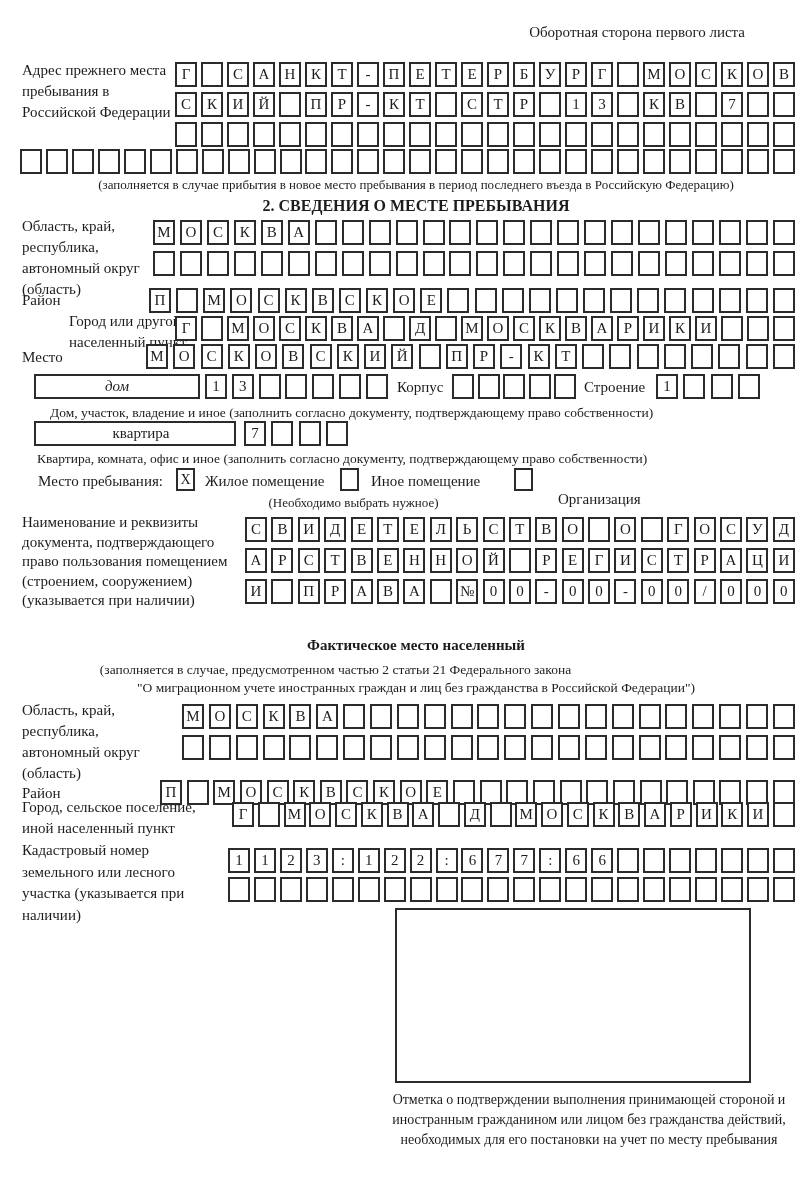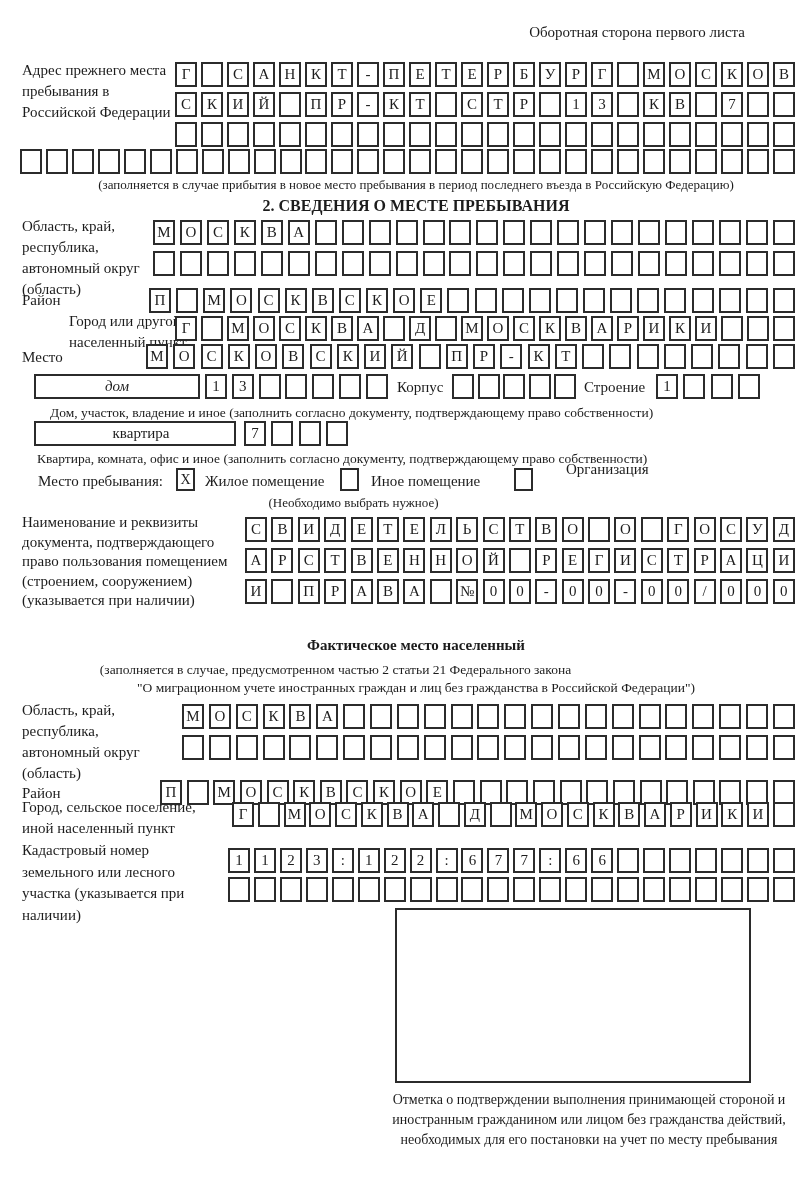--- a/index.html
+++ b/index.html
@@ -326,21 +326,21 @@
     <span>X</span>
   </div>
   <div class="abs lbl" style="left:205px;top:471px;">Жилое помещение</div>
   <div class="chk" style="left:340px;top:468px;">
     <span></span>
   </div>
   <div class="abs lbl" style="left:371px;top:471px;">Иное помещение</div>
   <div class="chk" style="left:514px;top:468px;">
     <span></span>
   </div>
-  <div class="abs lbl" style="left:558px;top:459px;margin-left:8px;">Организация</div>
+  <div class="abs lbl" style="left:558px;top:489px;">Организация</div>
   <div class="abs cap center" style="left:180px;top:495px;width:315px;">(Необходимо выбрать нужное)</div>
 
   <div class="abs lbl" style="left:22px;top:513px;width:225px;line-height:19.5px;">Наименование и реквизиты документа, подтверждающего право пользования помещением (строением, сооружением) (указывается при наличии)</div>
   <div class="grid" style="left:245px;top:517px;width:550px;">
       <span class="cell">С</span>
       <span class="cell">В</span>
       <span class="cell">И</span>
       <span class="cell">Д</span>
       <span class="cell">Е</span>
       <span class="cell">Т</span>

